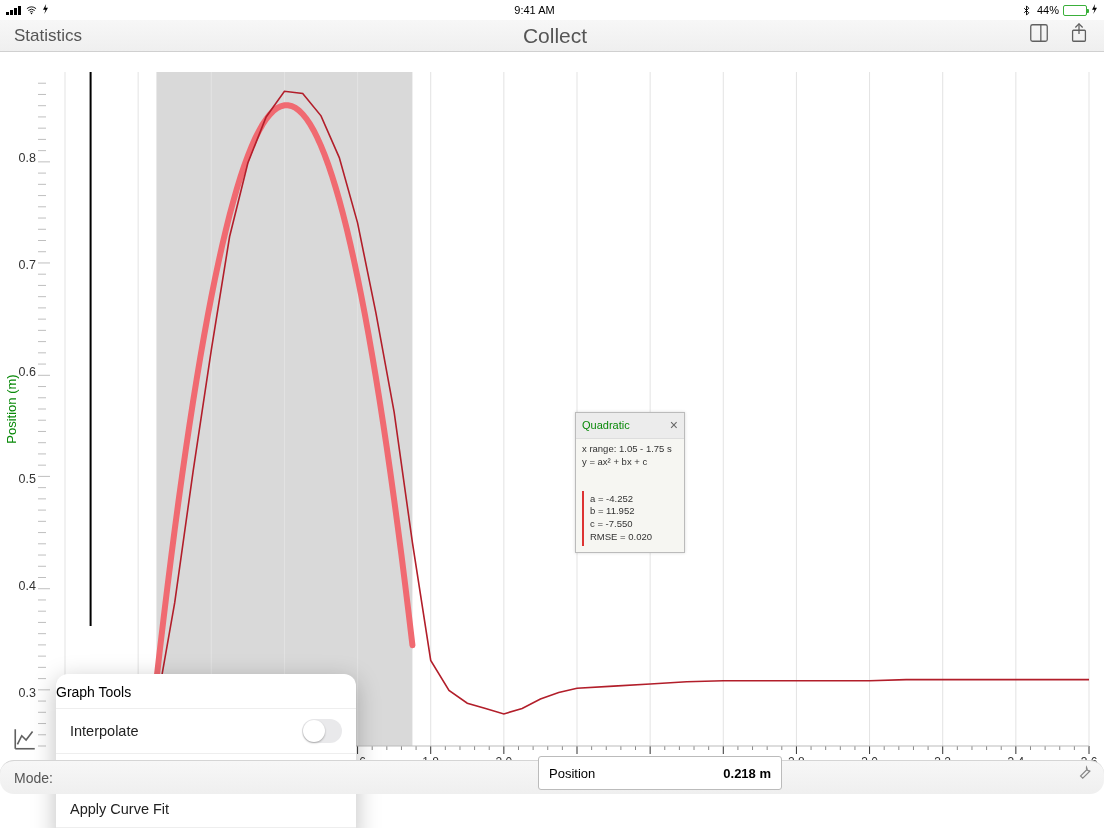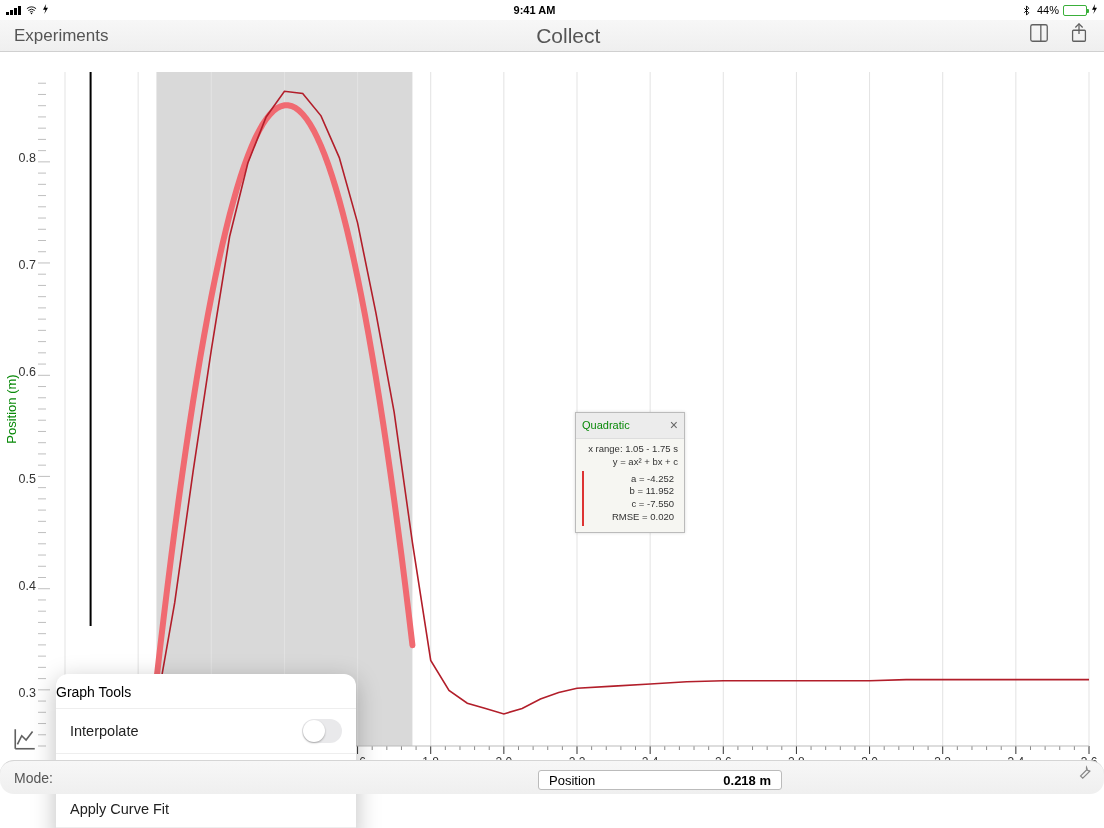--- a/index.html
+++ b/index.html
@@ -1,21 +1,21 @@
 <!DOCTYPE html>
 <html><head>
 <meta charset="utf-8">
 <style>
   * { box-sizing: border-box; margin: 0; padding: 0; }
   html, body { width: 1104px; height: 828px; font-family: -apple-system, "Helvetica Neue", Arial, sans-serif; background: #fff; overflow: hidden; }
 
   
   .status-bar { height: 20px; display: flex; align-items: center; justify-content: space-between; padding: 0 6px; font-size: 11px; color: #000; }
   .status-left, .status-right { display:flex; align-items:center; gap:4px; }
-  .status-center { font-weight: 700; }
+  .status-center { font-weight: 400; }
   .signal-icon { display:inline-flex; align-items:flex-end; gap:1px; }
   .signal-icon span { width:3px; background:#000; display:inline-block; }
   .signal-icon span:nth-child(1){height:3px}.signal-icon span:nth-child(2){height:5px}
   .signal-icon span:nth-child(3){height:7px}.signal-icon span:nth-child(4){height:9px}
   .wifi-icon svg, .bt-icon svg { height:11px; width:13px; display:block; }
   .bolt-icon svg { height:10px; width:7px; }
   .battery-icon { width:24px; height:11px; border:1px solid #3aaf3a; border-radius:2px; position:relative; }
   .battery-icon::after { content:""; position:absolute; right:-3px; top:3px; width:2px; height:4px; background:#3aaf3a; border-radius:0 1px 1px 0;}
   .battery-fill { background:#3aaf3a; height:100%; width:100%; border-radius:1px; }
 
@@ -28,34 +28,34 @@
 
   
   .plot-wrap { position: relative; width:1104px; height: 742px; }
   svg.plot { position:absolute; top:0; left:0; }
 
   
   .fit-popup { position:absolute; left:575px; top:360px; width:110px; background:#f6f6f2; border:1px solid #bbb; font-size:9.5px; line-height:1.35; box-shadow:0 0 3px rgba(0,0,0,0.15); }
   .fit-popup .fp-head { display:flex; justify-content:space-between; align-items:center; padding:3px 6px; border-bottom:1px solid #ddd; background:#ececec;text-align:center;}
   .fit-popup .fp-head .title { color:#0a8a0a; font-size:11px; }
   .fit-popup .fp-close { color:#666; font-size:14px; cursor:pointer; }
-  .fit-body { padding:4px 6px 2px; color:#333;text-align:right; }
-  .fit-params { border-left:2px solid #d33; padding:2px 4px 2px 6px; margin:0 6px 6px; color:#333;text-align:right; }
+  .fit-body { padding:4px 6px 2px; color:#333; }
+  .fit-params { border-left:2px solid #d33; padding:2px 4px 2px 6px; margin:20px 6px 6px; color:#333; }
 
   
   .tools-pop { position:absolute; left:56px; top:622px; width:300px; background:#fff; border-radius:12px; box-shadow:0 6px 24px rgba(0,0,0,0.25); overflow:hidden; }
   .tools-pop h3 { font-size:14px; font-weight:400; padding:10px 0 8px; }
   .tools-pop .row { display:flex; align-items:center; justify-content:space-between; padding:10px 14px; border-top:1px solid #eee; font-size:14.5px; color:#222; }
   .toggle { width:40px; height:24px; background:#e9e9eb; border-radius:12px; position:relative; }
   .toggle .knob { position:absolute; top:1px; left:1px; width:22px; height:22px; background:#fff; border-radius:50%; box-shadow:0 1px 2px rgba(0,0,0,0.3); }
 
   
   .bottom { position:absolute; left:0; bottom:0; width:1104px; height:34px; background:linear-gradient(#f7f7f7,#efefef); border-top:1px solid #d5d5d5; display:flex; align-items:center; font-size:14px; color:#555; padding:0 10px;border-radius:14px; }
   .bottom .mode { margin-left:4px; }
-  .meter { position:absolute; left:538px; bottom:4px; width:244px; height:20px; border:1px solid #bbb; border-radius:3px; background:#fff; display:flex; align-items:center; justify-content:space-between; padding:0 10px; font-size:13px; }
+  .meter { position:absolute; left:538px; bottom:4px; width:244px; height:34px; border:1px solid #bbb; border-radius:3px; background:#fff; display:flex; align-items:center; justify-content:space-between; padding:0 10px; font-size:13px; }
   .meter .val { font-weight:600; color:#000;text-align:center; }
   .wrench { position:absolute; right:10px; bottom:8px; }
   .wrench svg { width:18px; height:18px; stroke:#888; fill:none; stroke-width:1.5;}
   .graph-tools-btn { position:absolute; left:12px; bottom:38px; }
   .graph-tools-btn svg { width:26px; height:26px; stroke:#606060; fill:none; stroke-width:1.5;}
 
   .tick-label-y { font-size:12.5px; fill:#333; text-anchor:end; }
   .tick-label-x { font-size:12px; fill:#333; text-anchor:middle; }
 </style>
 </head>
@@ -88,21 +88,21 @@
       </span>
     <span>44%</span>
     <span class="battery-icon"><span class="battery-fill"></span></span>
     <span class="bolt-icon"><svg viewBox="0 0 10 16">
           <path d="M6 0 L1 9 H5 L3 16 L9 6 H5 Z" fill="#000"></path>
         </svg></span>
   </div>
 </div>
 
 <div class="nav-bar">
-  <div class="nav-left">Experiments</div>
+  <div class="nav-left">Statistics</div>
   <div class="nav-center">Collect</div>
   <div class="nav-right">
     <span><svg viewBox="0 0 24 24">
           <rect x="3" y="3" width="18" height="18" rx="2"></rect>
           <line x1="14" y1="3" x2="14" y2="21"></line>
         </svg></span>
     <span><svg viewBox="0 0 24 24">
           <rect x="5" y="9" width="14" height="12" rx="1"></rect>
           <line x1="12" y1="2" x2="12" y2="13"></line>
           <polyline points="8 6 12 2 16 6"></polyline>

